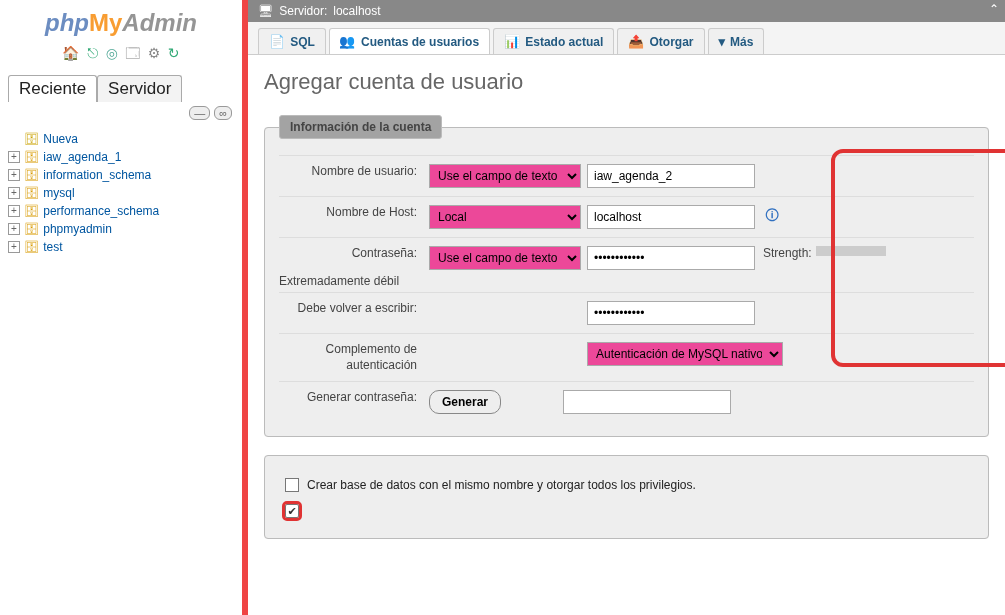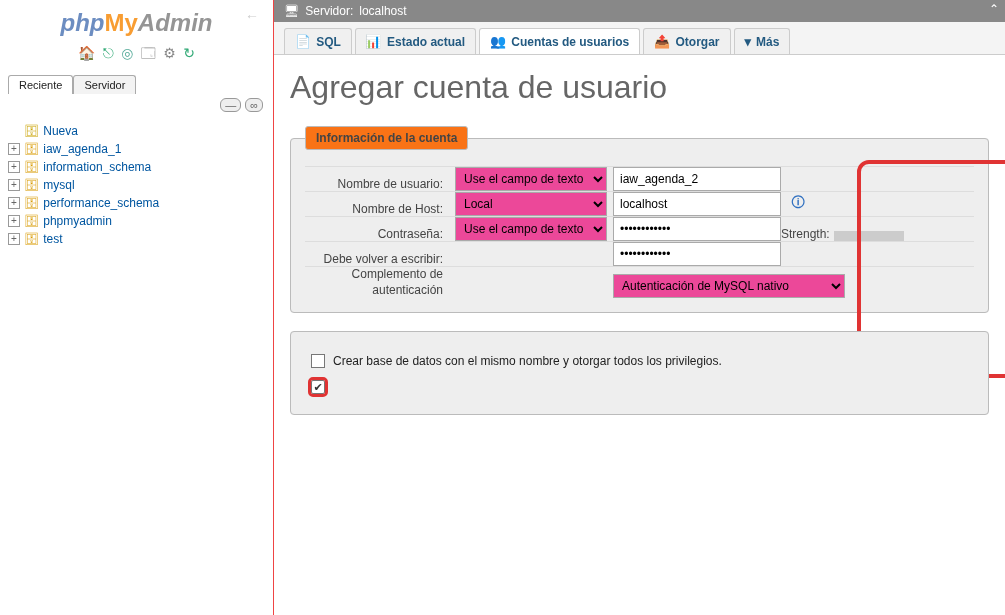--- a/index.html
+++ b/index.html
@@ -1,52 +1,52 @@
 <!DOCTYPE html>
 <html><head>
 <meta charset="utf-8">
 <style>
 * { box-sizing: border-box; margin: 0; padding: 0; }
 body { font-family: sans-serif; font-size: 12px; color: #222; background: #fff; width: 1005px; height: 615px; overflow: hidden; display: flex; }
-.sidebar { width: 274px; background: #fff; border-right: 1px solid #ef4444; padding: 5px 0; }
+.sidebar { width: 248px; background: #fff; border-right: 6px solid #ef4444; padding: 5px 0; }
 .logo { text-align: center; font-size: 24px; font-weight: bold; padding: 4px 0 2px; }
 .logo .p1 { color: #6c8dc1; font-style: italic; }
 .logo .p2 { color: #f89d32; }
 .logo .p3 { color: #959595; font-style: italic; }
 .toolbar-icons { text-align: center; padding: 4px 0 6px; }
 .toolbar-icons span { margin: 0 2px; font-size: 14px; cursor: pointer; }
 .tabs { display: flex; padding: 2px 8px; }
-.tab { border: 1px solid #aaa; border-bottom: none; padding: 3px 10px; background: #f3f3f3; cursor: pointer; font-size: 11px; border-radius: 3px 3px 0 0; }
+.tab { border: 1px solid #aaa; border-bottom: none; padding: 3px 10px; background: #f3f3f3; cursor: pointer; font-size: 17px; border-radius: 3px 3px 0 0; }
 .tab.active { background: #fff; }
 .collapse-bar { display: flex; justify-content: flex-end; padding: 2px 10px 6px; gap: 4px; }
 .collapse-bar span { font-size: 11px; border: 1px solid #999; border-radius: 6px; padding: 0 4px; cursor: pointer; color: #666; background:#eee; }
 .tree { padding: 4px 8px; }
 .tree-item { display: flex; align-items: center; padding: 2px 0; font-size: 12px; color: #0056a0; cursor: pointer; }
 .tree-item .exp { width: 12px; height: 12px; border: 1px solid #999; text-align: center; line-height: 10px; font-size: 10px; margin-right: 4px; color: #666; }
 .tree-item .dbicon { margin-right: 4px; color: #d89a00; font-size: 12px; }
 .tree-new { display: flex; align-items: center; padding: 2px 0 2px 16px; color: #0056a0; cursor: pointer; }
 .main { flex: 1; background: #f4f4f4; display: flex; flex-direction: column; }
 .serverbar { background: #888; color: #fff; padding: 4px 10px; font-size: 12px; display: flex; align-items: center; gap: 6px; position: relative; }
 .serverbar .collapse-up { position: absolute; right: 6px; top: 2px; cursor: pointer; }
 .navtabs { display: flex; background: #f4f4f4; border-bottom: 1px solid #ccc; padding: 6px 10px 0; gap: 3px; }
 .navtab { background: #f0f0f0; border: 1px solid #ccc; border-bottom: none; padding: 5px 10px; display: flex; align-items: center; gap: 5px; cursor: pointer; border-radius: 3px 3px 0 0; font-size: 12px; color: #235a81; font-weight: bold; }
 .navtab.active { background: #fff; }
 .navtab .nicon { font-size: 13px; }
 .content { background: #fff; padding: 10px 16px; overflow: auto; flex: 1; }
-h2 { font-size: 32px; font-weight: normal; color: #666; margin: 4px 0 20px; }
+h2 { font-size: 22px; font-weight: normal; color: #666; margin: 4px 0 20px; }
 fieldset { border: 1px solid #bbb; border-radius: 4px; padding: 16px 14px 14px; margin-bottom: 18px; position: relative; background: #eee; }
-legend { background: #f97316; border: 1px solid #bbb; border-radius: 3px; padding: 4px 10px; font-size: 12px; font-weight: bold; color: #444; }
-.form-row { display: flex; align-items: flex-end; padding: 0 0; border-top: 1px solid #ddd; }
+legend { background: #a3a3a3; border: 1px solid #bbb; border-radius: 3px; padding: 4px 10px; font-size: 12px; font-weight: bold; color: #444; }
+.form-row { display: flex; align-items: flex-start; padding: 8px 0; border-top: 1px solid #ddd; }
 .form-row:first-of-type { border-top: none; }
 .form-label { width: 150px; text-align: right; padding-right: 12px; color: #444; }
 .form-select { border: 1px solid #aaa; padding: 3px 4px; background: #ec4899; width: 152px; font-size: 12px; }
 .form-input { border: 1px solid #aaa; padding: 4px 6px; width: 168px; font-size: 12px; background: #fff; }
-.form-select.wide { width: 232px; }
+.form-select.wide { width: 196px; }
 .highlight-group { position: absolute; top: 10px; left: 566px; width: 186px; height: 218px; border: 4px solid #e03333; border-radius: 12px; pointer-events: none; }
-.strength-label { color: #444; }
+.strength-label { margin-left: 8px; color: #444; }
 .strength-bar { display: inline-block; width: 70px; height: 10px; background: #ccc; margin-left: 4px; vertical-align: middle; }
 .gen-btn { border: 1px solid #888; border-radius: 10px; padding: 4px 12px; background: #eee; font-weight: bold; cursor: pointer; font-size: 12px; }
 .help-icon { color: #3070c0; margin-left: 10px; font-size: 14px; cursor: pointer; }
 .sub-text { color: #444; padding-left: 0; font-size: 12px; margin: -4px 0 4px; }
 .chk-row { display: flex; align-items: center; padding: 6px 6px; gap: 8px; }
 .chk { width: 14px; height: 14px; border: 1px solid #777; background: #fff; display: inline-flex; align-items: center; justify-content: center; font-size: 11px; color: #333; }
 .chk.red-outline { outline: 3px solid #e03333; outline-offset: 0; border-radius: 2px; }
 .left-arrow { position: absolute; left: 245px; top: 6px; font-size: 14px; color: #ccc; cursor: pointer; }
 .ic-db::before{content:"🗄";} .ic-sql::before{content:"📄";} .ic-status::before{content:"📊";} .ic-users::before{content:"👥";} .ic-export::before{content:"📤";} .ic-more::before{content:"▾";}
 </style>
@@ -117,27 +117,27 @@
     <span>🖥</span>
     <span>Servidor:</span>
     <span>localhost</span>
     <span class="collapse-up">⌃</span>
   </div>
   <div class="navtabs">
     <div class="navtab">
         <span class="nicon ic-sql"></span>
         <span>SQL</span>
       </div>
-    <div class="navtab">
-        <span class="nicon ic-status"></span>
-        <span>Estado actual</span>
-      </div>
     <div class="navtab active">
         <span class="nicon ic-users"></span>
         <span>Cuentas de usuarios</span>
+      </div>
+    <div class="navtab">
+        <span class="nicon ic-status"></span>
+        <span>Estado actual</span>
       </div>
     <div class="navtab">
         <span class="nicon ic-export"></span>
         <span>Otorgar</span>
       </div>
     <div class="navtab">
         <span class="nicon ic-more"></span>
         <span>Más</span>
       </div>
   </div>
@@ -164,33 +164,40 @@
       </div>
 
       <div class="form-row">
         <div class="form-label">Contraseña:</div>
         <select class="form-select"><option>Use el campo de texto</option></select>
         <span style="width:6px"></span>
         <input class="form-input" type="text" value="••••••••••••" style="">
         <span class="strength-label">Strength:</span>
         <span class="strength-bar"></span>
       </div>
+      <div class="sub-text">Extremadamente débil</div>
 
       <div class="form-row">
         <div class="form-label">Debe volver a escribir:</div>
         <span style="width:158px"></span>
         <input class="form-input" type="text" value="••••••••••••" style="">
       </div>
 
       <div class="form-row">
         <div class="form-label" style="line-height:1.3">Complemento de autenticación</div>
         <span style="width:158px"></span>
         <select class="form-select wide"><option>Autenticación de MySQL nativo</option></select>
       </div>
 
+      <div class="form-row">
+        <div class="form-label">Generar contraseña:</div>
+        <button class="gen-btn">Generar</button>
+        <span style="width:62px"></span>
+        <input class="form-input" style="">
+      </div>
     </fieldset>
 
     <fieldset>
       <div class="chk-row">
         <span class="chk"></span>
         <span>Crear base de datos con el mismo nombre y otorgar todos los privilegios.</span>
       </div>
       <div class="chk-row">
         <span class="chk red-outline">✔</span>
       </div>

